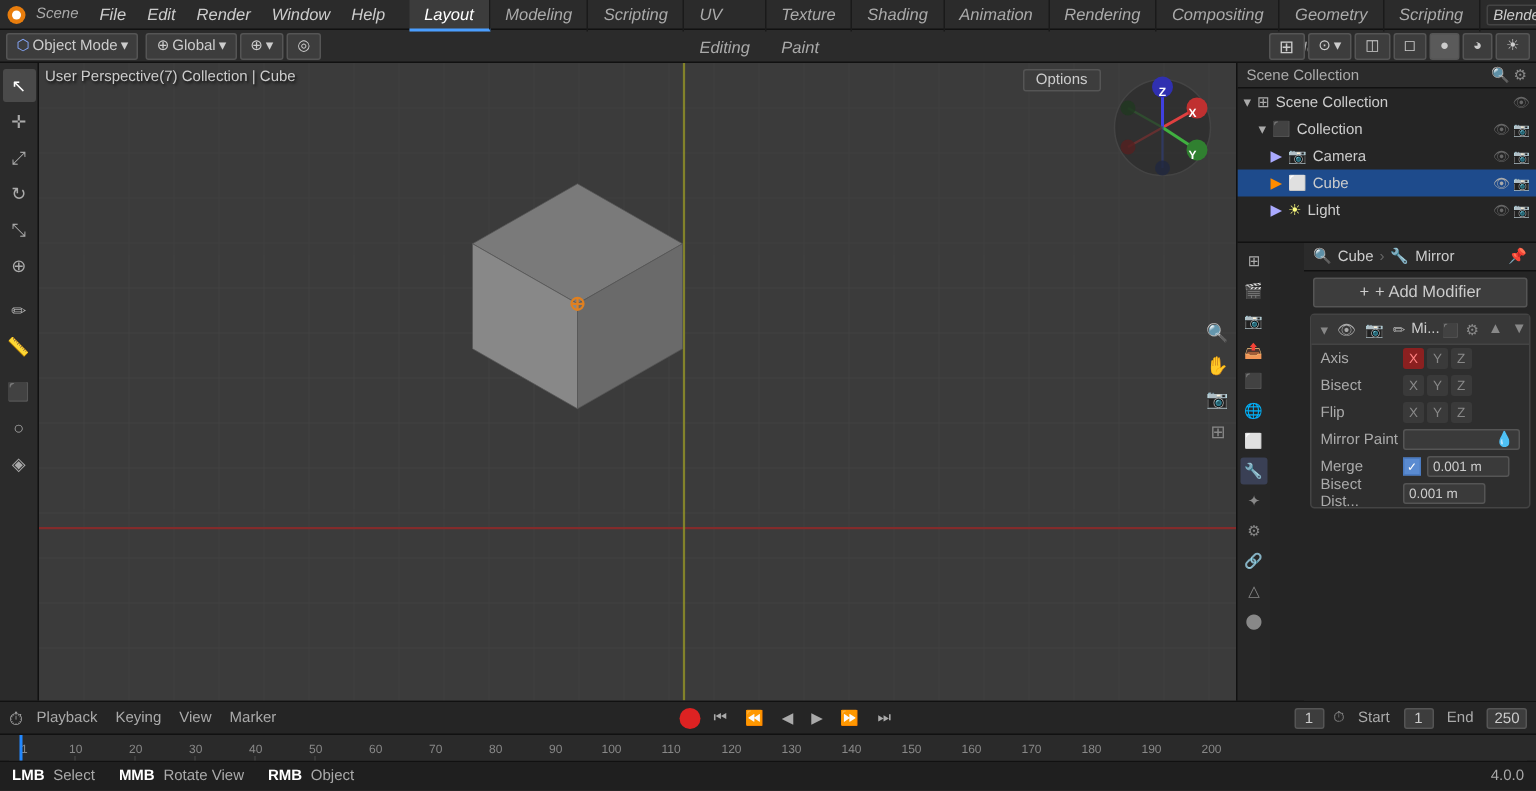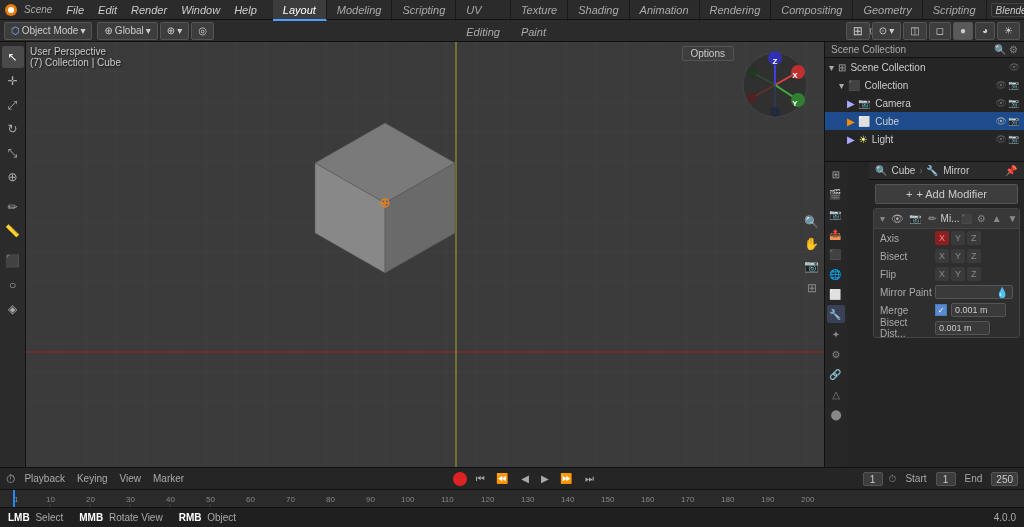--- a/index.html
+++ b/index.html
@@ -120,21 +120,21 @@
       height: 100%;
       pointer-events: none;
     }
     
     #viewport-header {
       position: absolute;
       top: 4px;
       left: 4px;
       z-index: 10;
       display: flex;
-      flex-direction: column;
+      flex-direction: row;
     }
     .vp-header-text {
       color: #ccc;
       font-size: 10px;
       text-shadow: 1px 1px 2px rgba(0,0,0,0.8);
     }
     .vp-options-btn {
       background: #3d3d3d;
       border: 1px solid #555;
       color: #ccc;

